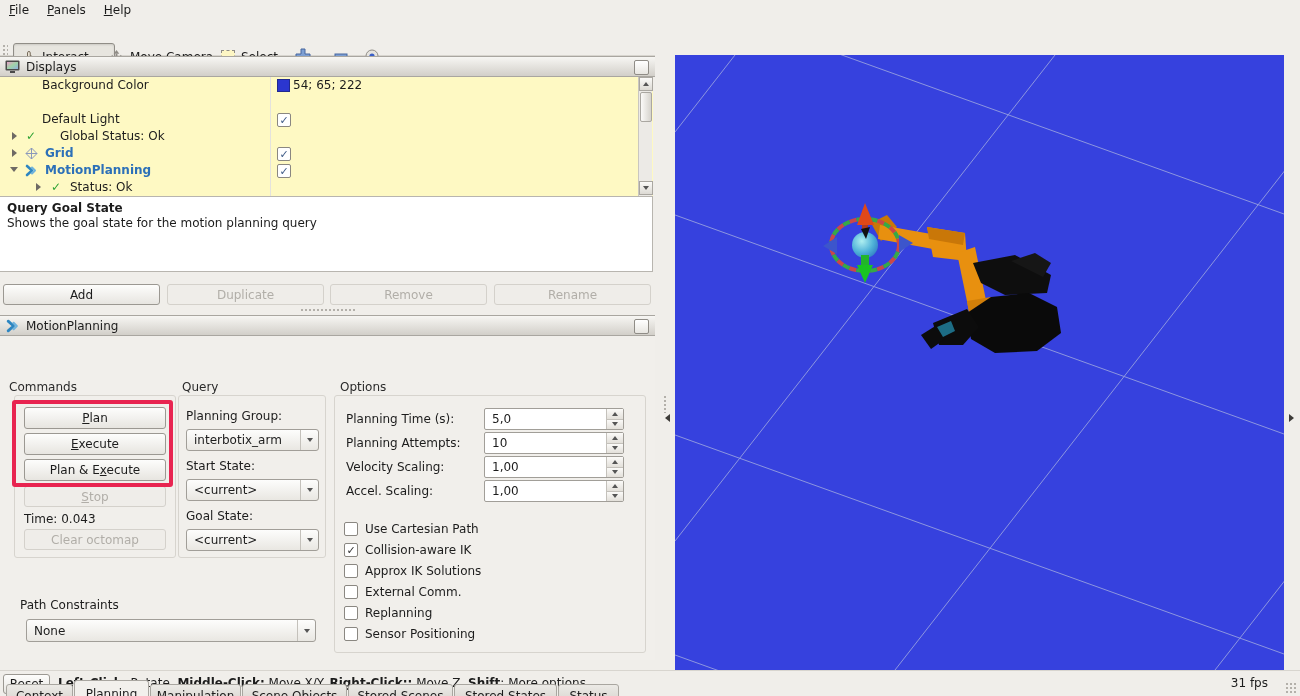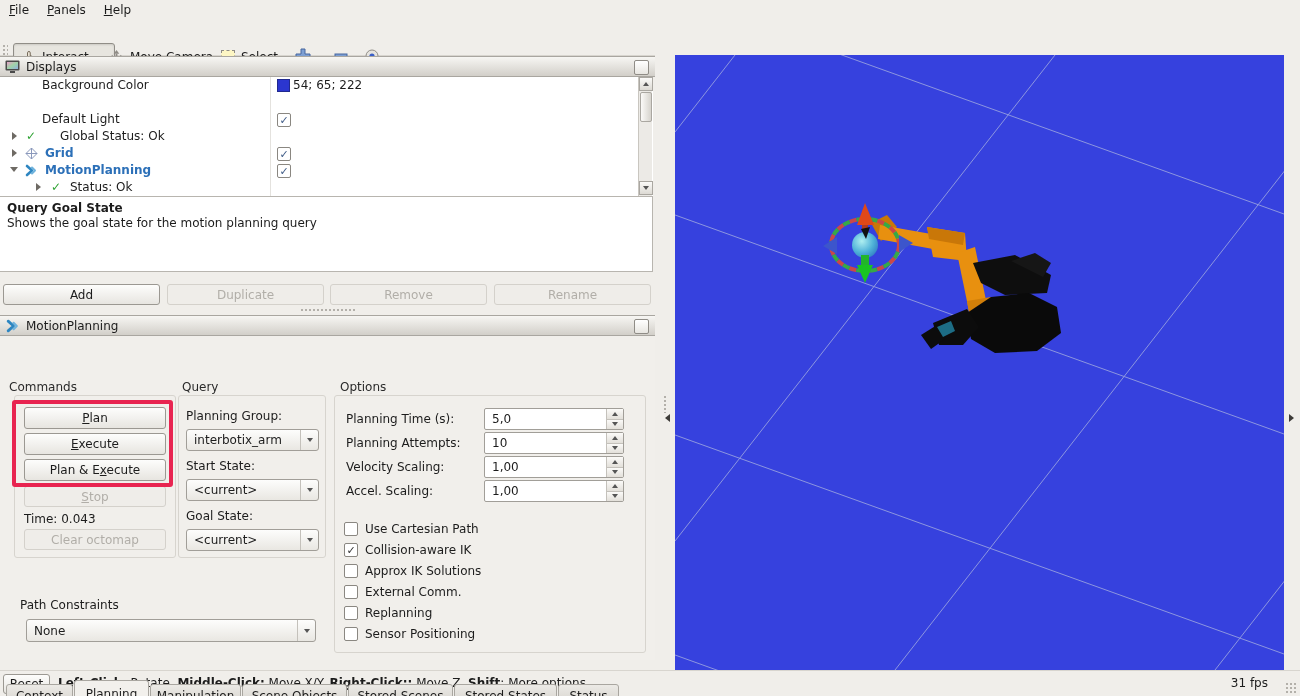--- a/index.html
+++ b/index.html
@@ -22,21 +22,21 @@
   .toolbtn.pressed{background:#e7e5df;border:1px solid #908d87;box-shadow:inset 0 1px 2px rgba(0,0,0,.12);}
   .tool-sq{width:22px;height:22px;top:26px;display:flex;align-items:center;justify-content:center;border-radius:3px;}
   .dd-arrow{width:0;height:0;border-left:3px solid transparent;border-right:3px solid transparent;border-top:4px solid #555;}
 
   
   .panel-header{width:655px;height:21px;background:linear-gradient(#f7f6f3,#d2cfc9);
     border:1px solid #a9a6a0;border-left:none;border-right:none;display:flex;align-items:center;box-sizing:border-box;}
   .panel-title{margin-left:6px;}
   .float-btn{width:13px;height:13px;background:linear-gradient(#fff,#e8e6e1);border:1px solid #8f8c86;border-radius:2px;}
 
-  .displays-content{left:0;top:77px;width:653px;height:119px;background:#ffffff;overflow:hidden;border-bottom:3px solid #8b5cf6;}
+  .displays-content{left:0;top:77px;width:653px;height:119px;background:#fef9c3;overflow:hidden;border-bottom:3px solid #8b5cf6;}
   .col-divider{left:270px;top:0;width:1px;height:119px;background:#e4e2de;}
   .trow{left:0;width:637px;height:17px;display:block;}
   .tlabel{top:1px;}
   .blue-bold{color:#2c70b8;font-weight:bold;}
   .tri-r{width:0;height:0;border-top:4px solid transparent;border-bottom:4px solid transparent;border-left:5px solid #6e6a64;}
   .tri-d{width:0;height:0;border-left:4px solid transparent;border-right:4px solid transparent;border-top:5px solid #6e6a64;}
   .tri-l{width:0;height:0;border-top:4px solid transparent;border-bottom:4px solid transparent;border-right:5px solid #3d3b38;}
   .check-ic{color:#2fa334;font-weight:bold;font-size:12px;line-height:12px;}
   .swatch{width:11px;height:11px;background:#2b36cf;border:1px solid #20298f;}
   .cb{width:12px;height:12px;background:#fff;border:1px solid #8a8781;border-radius:2px;display:flex;align-items:center;justify-content:center;}

